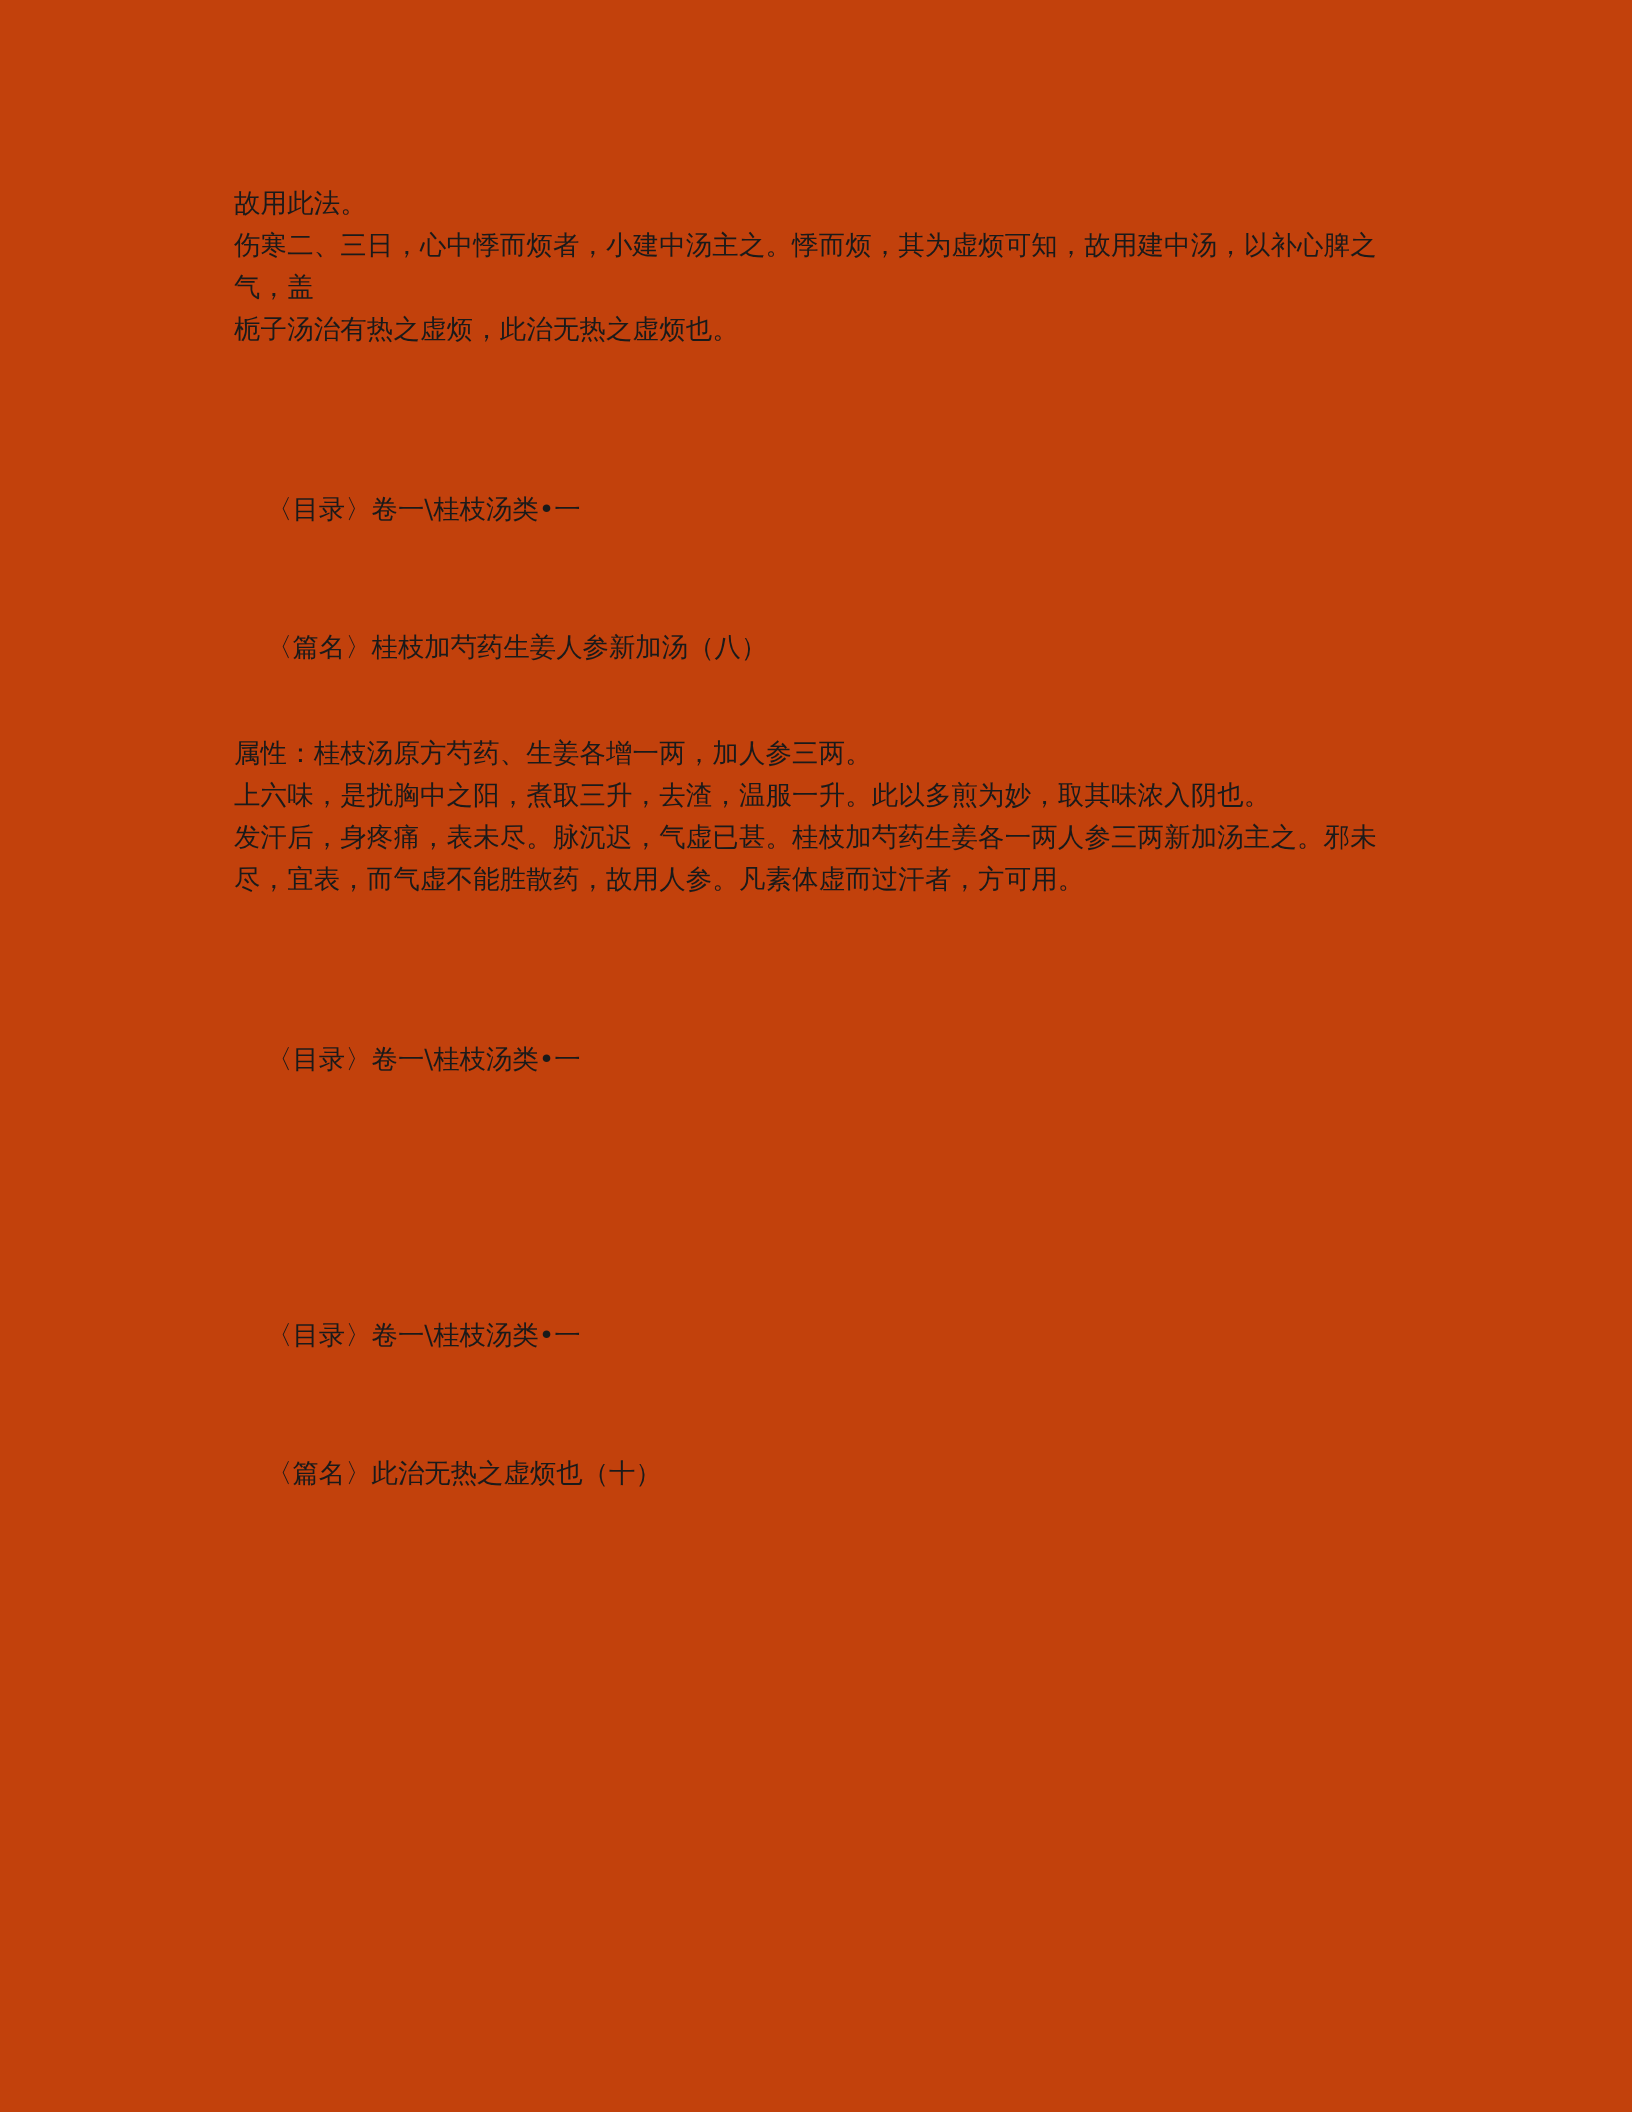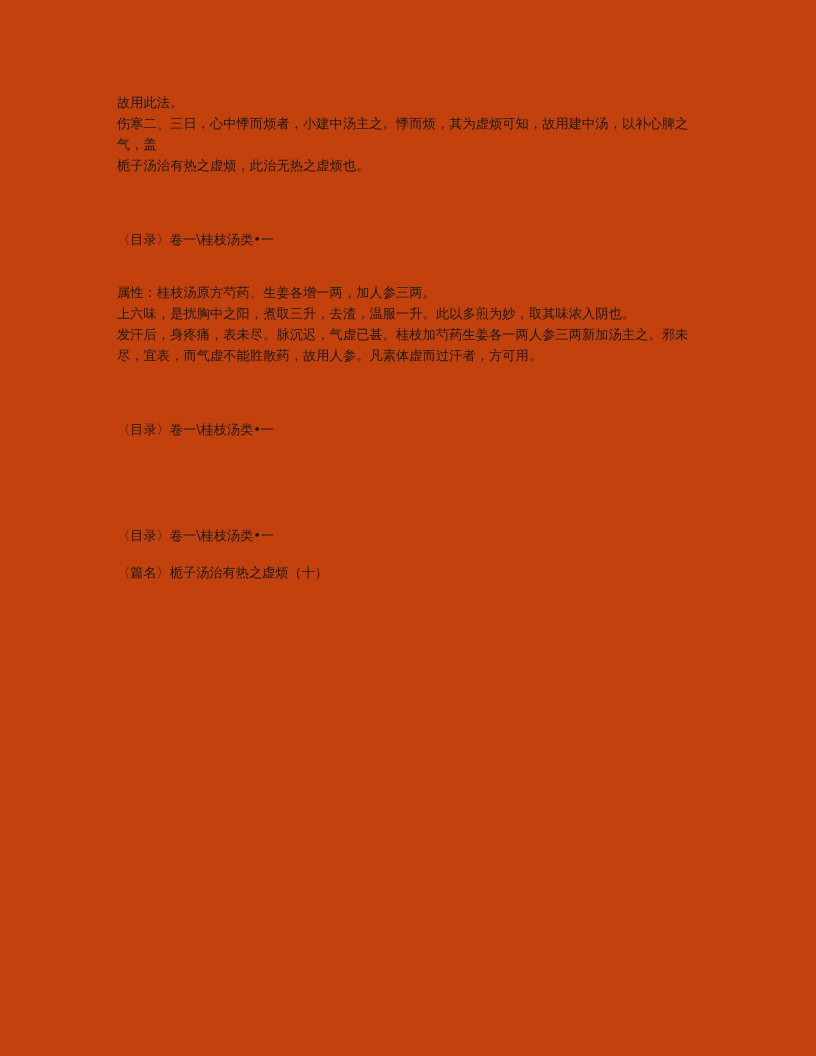--- a/index.html
+++ b/index.html
@@ -30,21 +30,21 @@
     line-height: 21px;
     white-space: pre-wrap;
     word-break: break-all;
     margin: 0;
     letter-spacing: 0.1px;
   }
   .heading-dir,
   .heading-title {
     font-size: 13.2px;
     line-height: 21px;
-    margin: 0;
+    margin: 16px;
     white-space: pre-wrap;
   }
   .section {
     margin: 0;
   }
   
   .gap-block   { height: 53px; }
   .gap-heading { height: 16px; }
   .gap-body    { height: 16px; }
 </style>
@@ -56,38 +56,39 @@
 
     <p class="para">故用此法。
 伤寒二、三日，心中悸而烦者，小建中汤主之。悸而烦，其为虚烦可知，故用建中汤，以补心脾之气，盖
 栀子汤治有热之虚烦，此治无热之虚烦也。</p>
 
     <div class="gap-block"></div>
 
     <div class="section">
       <p class="heading-dir">〈目录〉卷一\桂枝汤类•一</p>
       <div class="gap-heading"></div>
+      <p class="heading-title">〈篇名〉桂枝加芍药生姜人参新加汤（八）</p>
       <div class="gap-body"></div>
       <p class="para">属性：桂枝汤原方芍药、生姜各增一两，加人参三两。
 上六味，是扰胸中之阳，煮取三升，去渣，温服一升。此以多煎为妙，取其味浓入阴也。
 发汗后，身疼痛，表未尽。脉沉迟，气虚已甚。桂枝加芍药生姜各一两人参三两新加汤主之。邪未
 尽，宜表，而气虚不能胜散药，故用人参。凡素体虚而过汗者，方可用。</p>
     </div>
 
     <div class="gap-block"></div>
 
     <div class="section">
       <p class="heading-dir">〈目录〉卷一\桂枝汤类•一</p>
       <div class="gap-heading"></div>
       <div class="gap-body"></div>
     </div>
 
     <div class="gap-block"></div>
 
     <div class="section">
       <p class="heading-dir">〈目录〉卷一\桂枝汤类•一</p>
       <div class="gap-heading"></div>
-      <p class="heading-title">〈篇名〉栀子汤治有热之虚烦（十）</p>
+      <p class="heading-title">〈篇名〉此治无热之虚烦也（十）</p>
       <div class="gap-body"></div>
     </div>
 
   </div>
 </div>
 
 </body></html>

